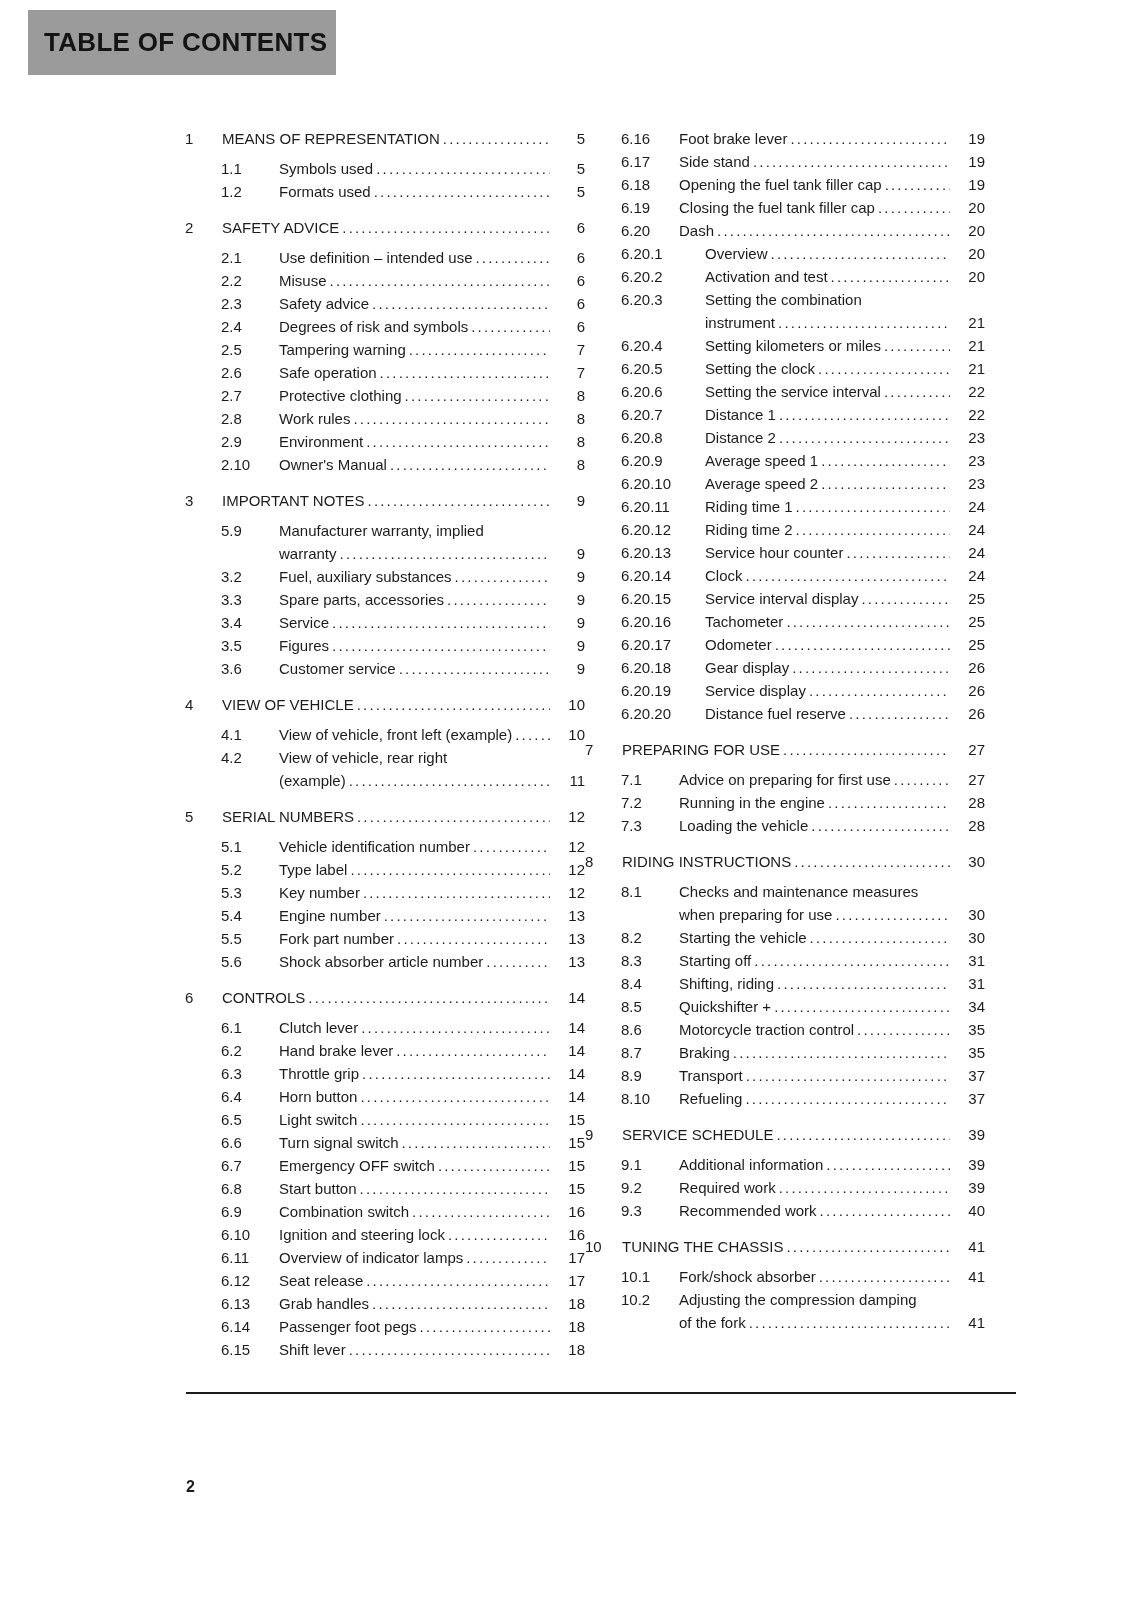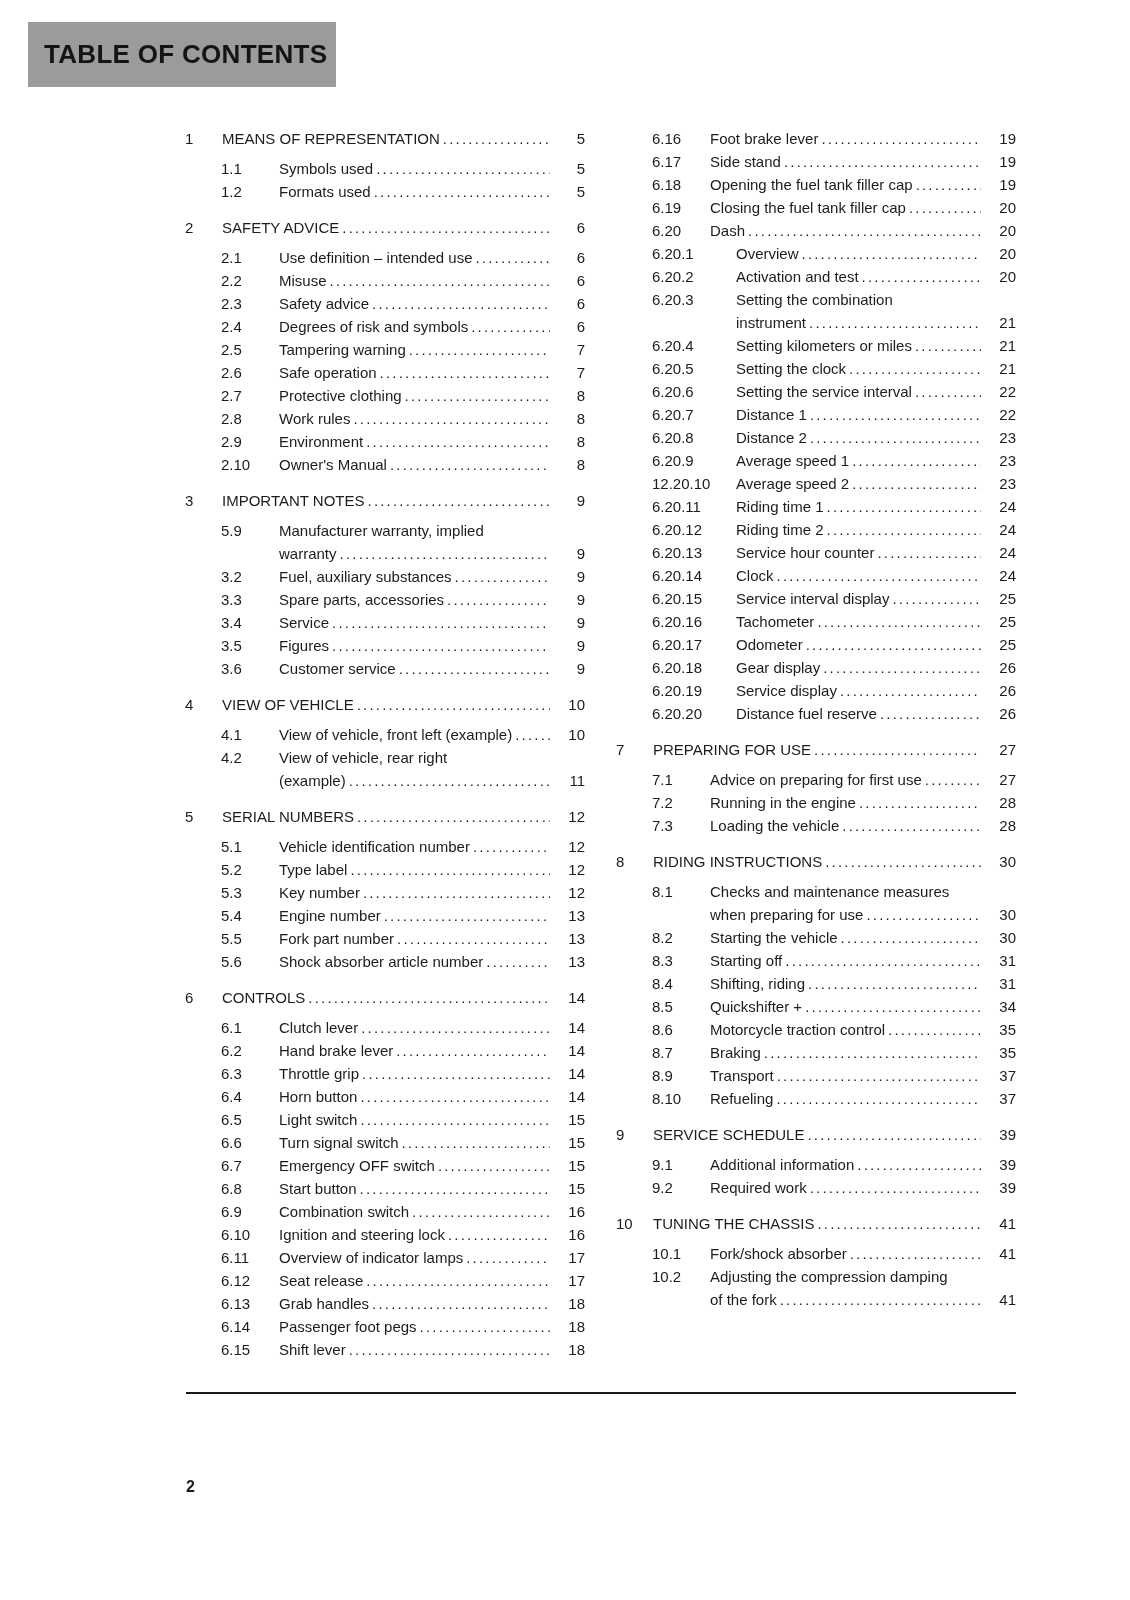--- a/index.html
+++ b/index.html
@@ -9,21 +9,21 @@
     width: 1130px;
     height: 1600px;
     background: #ffffff;
     font-family: "Liberation Sans", sans-serif;
     color: #1c1c1c;
     overflow: hidden;
   }
   .header-box {
     position: absolute;
     left: 28px;
-    top: 22px;
+    top: 10px;
     width: 308px;
     height: 65px;
     background: #9b9b9b;
     display: flex;
     align-items: center;
     padding-left: 16px;
   }
   .header-box h1 {
     font-size: 26px;
     font-weight: bold;
@@ -32,21 +32,21 @@
     white-space: nowrap;
   }
   .toc {
     position: absolute;
     left: 185px;
     top: 127px;
     width: 831px;
     display: flex;
   }
   .col { width: 400px; }
-  .col + .col { margin-left: 31px; }
+  .col + .col { }
 
   .entry {
     display: flex;
     font-size: 15px;
     line-height: 23px;
   }
   .entry .num  { flex: 0 0 37px; }
   .entry.lvl1  { padding-left: 36px; }
   .entry.lvl1 .num { flex: 0 0 58px; }
   .entry.lvl2  { padding-left: 36px; }
@@ -708,21 +708,21 @@
           <span class="num">6.20.9</span>
           <span class="body">
             <span class="lastline">
               <span class="ttext">Average speed 1</span>
               <span class="dots"></span>
               <span class="pagenum">23</span>
             </span>
           </span>
         </div>
         <div class="entry lvl2">
-          <span class="num">12.20.10</span>
+          <span class="num">6.20.10</span>
           <span class="body">
             <span class="lastline">
               <span class="ttext">Average speed 2</span>
               <span class="dots"></span>
               <span class="pagenum">23</span>
             </span>
           </span>
         </div>
         <div class="entry lvl2">
           <span class="num">6.20.11</span>
@@ -985,20 +985,30 @@
             </span>
           </span>
         </div>
         <div class="entry lvl1">
           <span class="num">9.2</span>
           <span class="body">
             <span class="lastline">
               <span class="ttext">Required work</span>
               <span class="dots"></span>
               <span class="pagenum">39</span>
+            </span>
+          </span>
+        </div>
+        <div class="entry lvl1">
+          <span class="num">9.3</span>
+          <span class="body">
+            <span class="lastline">
+              <span class="ttext">Recommended work</span>
+              <span class="dots"></span>
+              <span class="pagenum">40</span>
             </span>
           </span>
         </div>
         <div class="entry lvl0">
           <span class="num">10</span>
           <span class="body">
             <span class="lastline">
               <span class="ttext">TUNING THE CHASSIS</span>
               <span class="dots"></span>
               <span class="pagenum">41</span>

